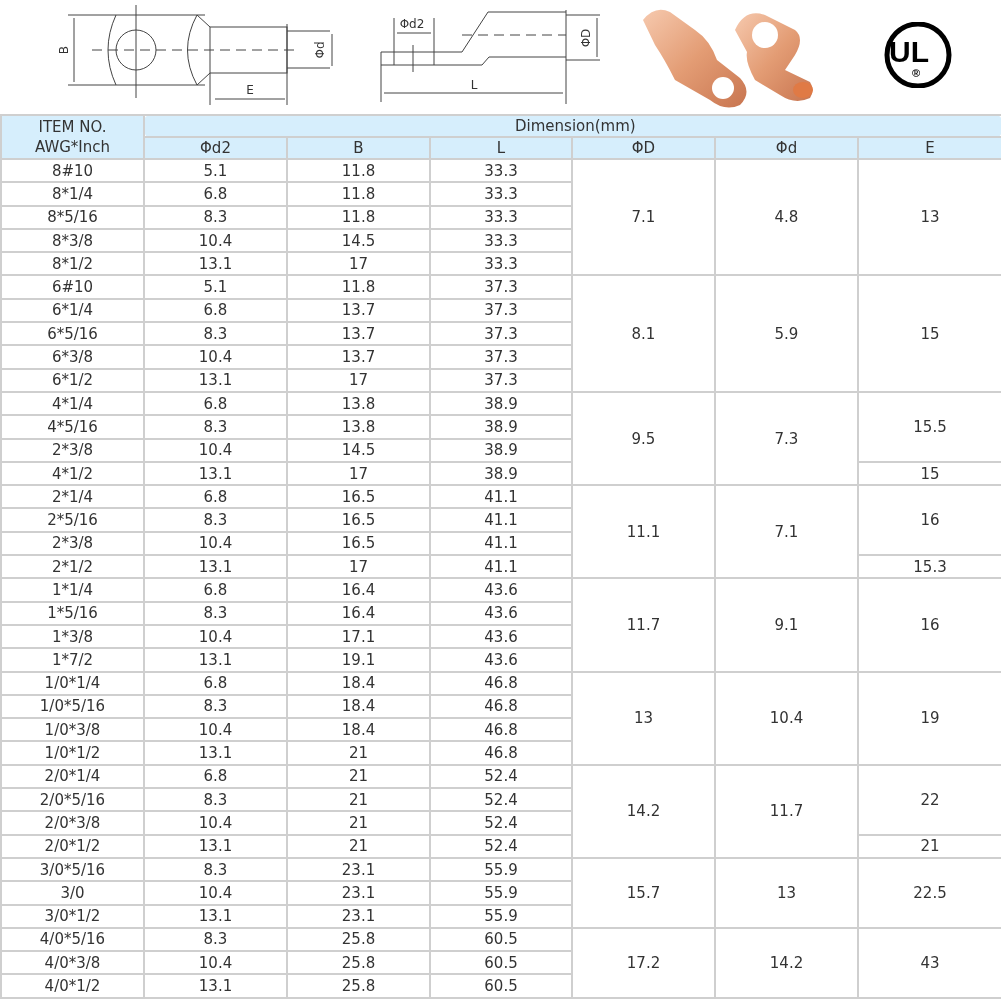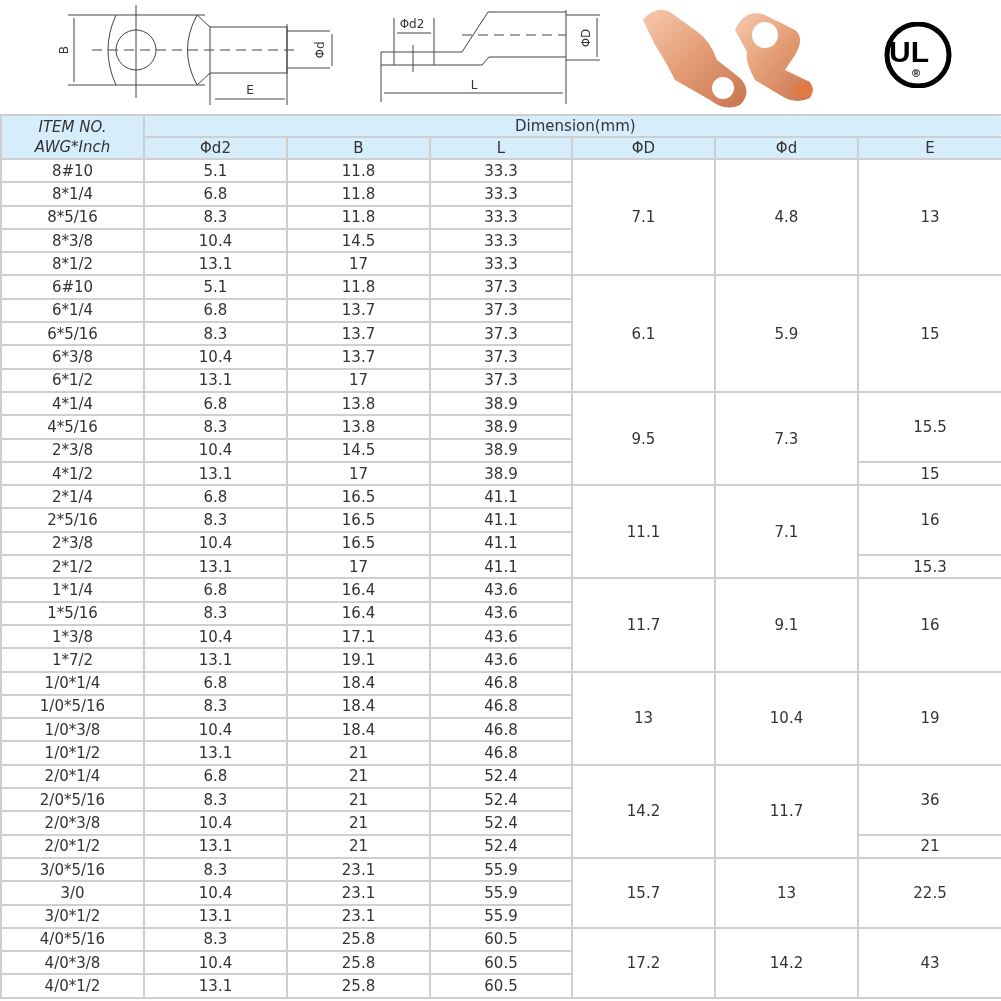--- a/index.html
+++ b/index.html
@@ -6,21 +6,21 @@
   body { width: 1001px; height: 1001px; overflow: hidden; position: relative; font-family: "DejaVu Sans", sans-serif; color: #333; }
   .top { position: absolute; left: 0; top: 0; width: 1001px; height: 113px; background: #fff; }
   .diagram { position: absolute; }
   .table-wrap { position: absolute; left: 0; top: 114px; width: 1001px; }
   table { border-collapse: collapse; width: 1001px; table-layout: fixed; }
   td, th { border: 2px solid #cfcfcf; text-align: center; font-weight: normal; font-size: 15px; padding: 0; color: #333; white-space: nowrap; }
   th { background: #d6eefc; }
   .hdr1 th { height: 20px; }
   .hdr2 th { height: 20px; }
   tbody td { height: 21.3px; line-height: 20px; background: #fff; }
-  th.item { line-height: 20px; font-size: 15px; font-style: italic; }
+  th.item { line-height: 20px; font-size: 15px; }
 </style>
 </head>
 <body>
 
 <div class="top">
 
   <svg class="diagram" style="left:50px;top:5px" width="300" height="100" viewBox="50 5 300 100">
     <g stroke="#444" stroke-width="1" fill="none">
       <line x1="68" y1="15" x2="205" y2="15"></line>
       <line x1="68" y1="85" x2="205" y2="85"></line>
@@ -148,21 +148,21 @@
           <td>8*1/2</td>
           <td>13.1</td>
           <td>17</td>
           <td>33.3</td>
         </tr>
         <tr>
           <td>6#10</td>
           <td>5.1</td>
           <td>11.8</td>
           <td>37.3</td>
-          <td rowspan="5">6.1</td>
+          <td rowspan="5">8.1</td>
           <td rowspan="5">5.9</td>
           <td rowspan="5">15</td>
         </tr>
         <tr>
           <td>6*1/4</td>
           <td>6.8</td>
           <td>13.7</td>
           <td>37.3</td>
         </tr>
         <tr>
@@ -293,21 +293,21 @@
           <td>21</td>
           <td>46.8</td>
         </tr>
         <tr>
           <td>2/0*1/4</td>
           <td>6.8</td>
           <td>21</td>
           <td>52.4</td>
           <td rowspan="4">14.2</td>
           <td rowspan="4">11.7</td>
-          <td rowspan="3">36</td>
+          <td rowspan="3">22</td>
         </tr>
         <tr>
           <td>2/0*5/16</td>
           <td>8.3</td>
           <td>21</td>
           <td>52.4</td>
         </tr>
         <tr>
           <td>2/0*3/8</td>
           <td>10.4</td>

